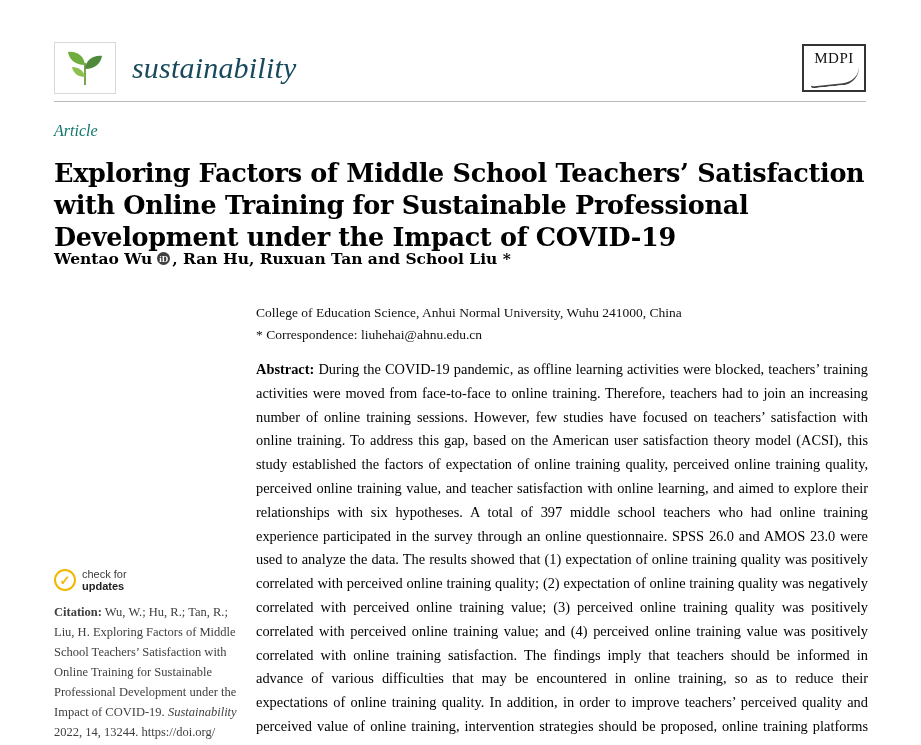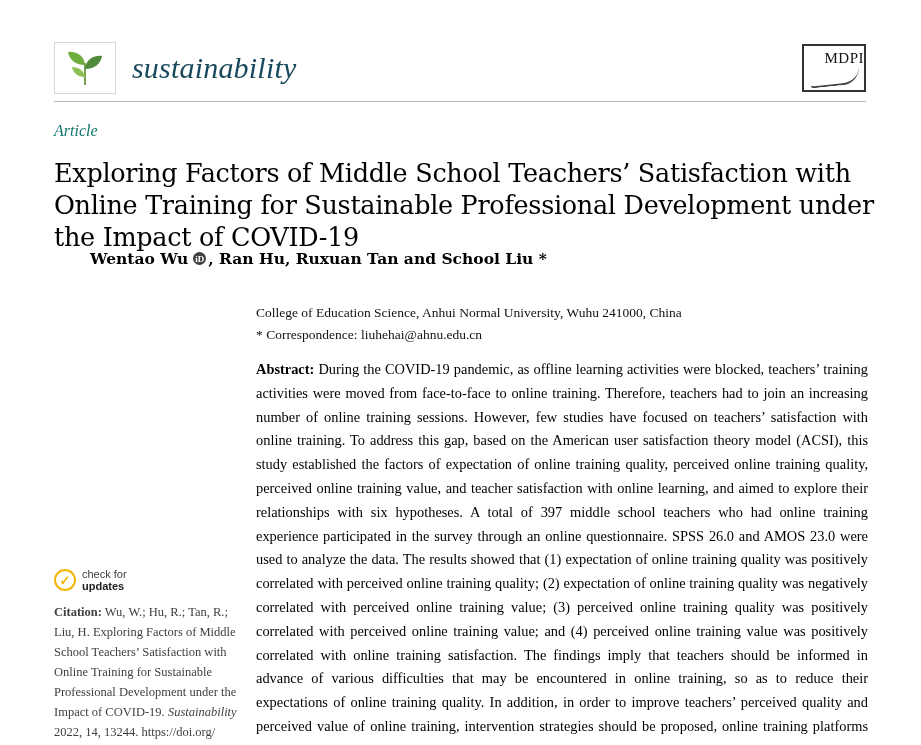--- a/index.html
+++ b/index.html
@@ -54,21 +54,21 @@
     margin-left: 16px;
     letter-spacing: 0.2px;
   }
   .publisher-logo {
     width: 64px;
     height: 48px;
     border: 2px solid #333333;
     box-sizing: border-box;
     display: flex;
     align-items: flex-start;
-    justify-content: flex-end;
+    justify-content: center;
     padding-top: 4px;
     position: relative;
   }
   .publisher-logo .pub-text {
     font-family: "Liberation Serif", serif;
     font-size: 15px;
     letter-spacing: 0.5px;
     color: #111111;
   }
   .publisher-logo .pub-swoosh {
@@ -99,41 +99,40 @@
     color: #0f766e;
   }
 
   
   .paper-title {
     position: absolute;
     left: 54px;
     top: 140px;
     width: 820px;
     font-family: "DejaVu Serif", serif;
-    font-weight: normal;
+    font-weight: bold;
     font-size: 25.5px;
     line-height: 32px;
     letter-spacing: -0.3px;
     color: #000000;
   }
 
   
   .authors {
     position: absolute;
     left: 54px;
     top: 249px;
     width: 800px;
     font-family: "DejaVu Serif", serif;
     font-weight: bold;
     font-size: 15.5px;
     color: #000000;
     display: flex;
     align-items: center;
     flex-wrap: wrap;
-    margin-left: 36px;
   }
   .orcid {
     display: inline-flex;
     align-items: center;
     justify-content: center;
     width: 13px;
     height: 13px;
     border-radius: 50%;
     background: #404040;
     color: #ffffff;

